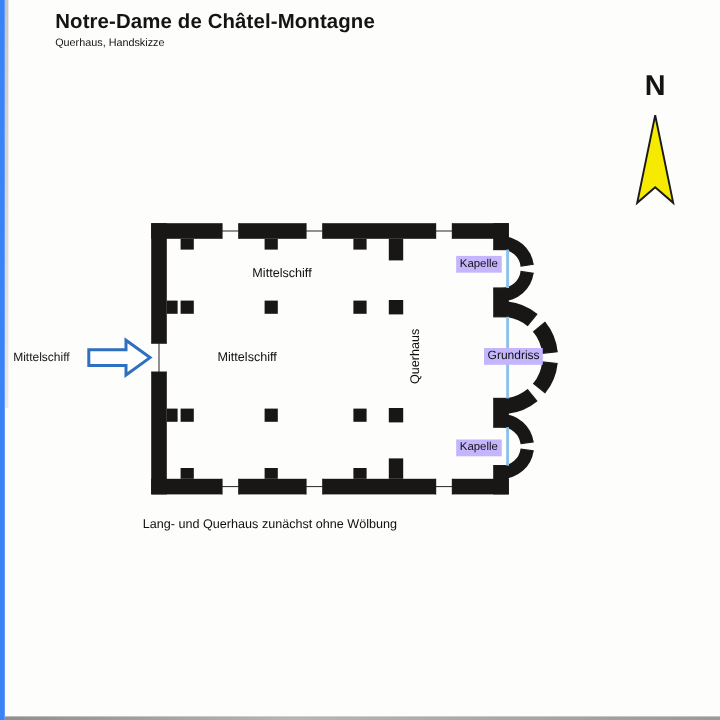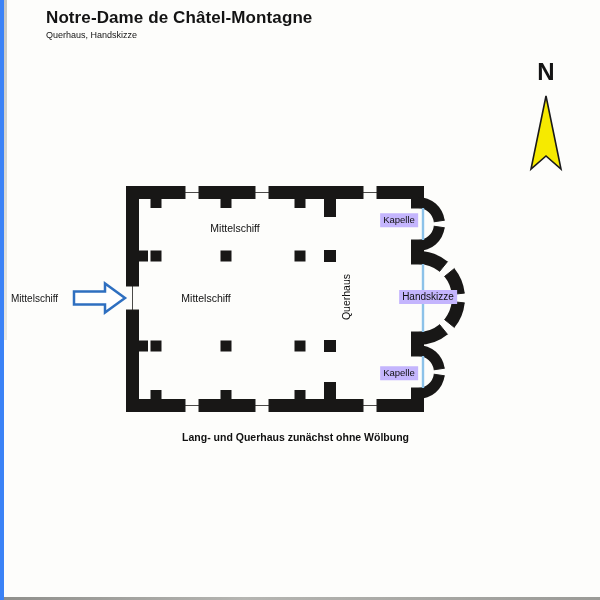--- a/index.html
+++ b/index.html
@@ -31,22 +31,22 @@
     position:absolute;font-size:10.5px;color:#101010;
     transform:translate(-50%,-50%);white-space:nowrap;line-height:1;
   }
   .boxed{background:#c4b5fd;padding:2px 3px;}
   .rot{transform:translate(-50%,-50%) rotate(-90deg);}
   .north-letter{
     position:absolute;left:542px;top:72px;transform:translate(-50%,-50%);
     font-size:24px;font-weight:bold;
   }
   .caption{
-    position:absolute;left:115px;top:431px;width:290px;text-align:right;
-    font-size:10.5px;color:#101010;font-weight:bold;
+    position:absolute;left:115px;top:431px;width:290px;text-align:left;
+    font-size:10.5px;color:#101010;
   }
   .hauptportal-label{
     position:absolute;left:7px;top:298px;transform:translate(0,-50%);
     font-size:10px;white-space:nowrap;
   }
 </style>
 </head>
 <body>
 
 <div class="page">
@@ -185,21 +185,21 @@
   </svg>
 
   <div class="plan-label" style="left:231px;top:228px;">Mittelschiff</div>
 
   <div class="plan-label" style="left:202px;top:298px;">Mittelschiff</div>
 
   <div class="plan-label rot" style="left:342px;top:297px;">Querhaus</div>
 
   <div class="plan-label boxed" style="left:395px;top:220px;font-size:9.5px;">Kapelle</div>
 
-  <div class="plan-label boxed" style="left:424px;top:297px;font-size:10px;">Handskizze</div>
+  <div class="plan-label boxed" style="left:424px;top:297px;font-size:10px;">Grundriss</div>
 
   <div class="plan-label boxed" style="left:395px;top:373px;font-size:9.5px;">Kapelle</div>
 
   <div class="hauptportal-label">Mittelschiff</div>
 
   <div class="caption">Lang- und Querhaus zunächst ohne Wölbung</div>
 
 </div>
 
 </body></html>

